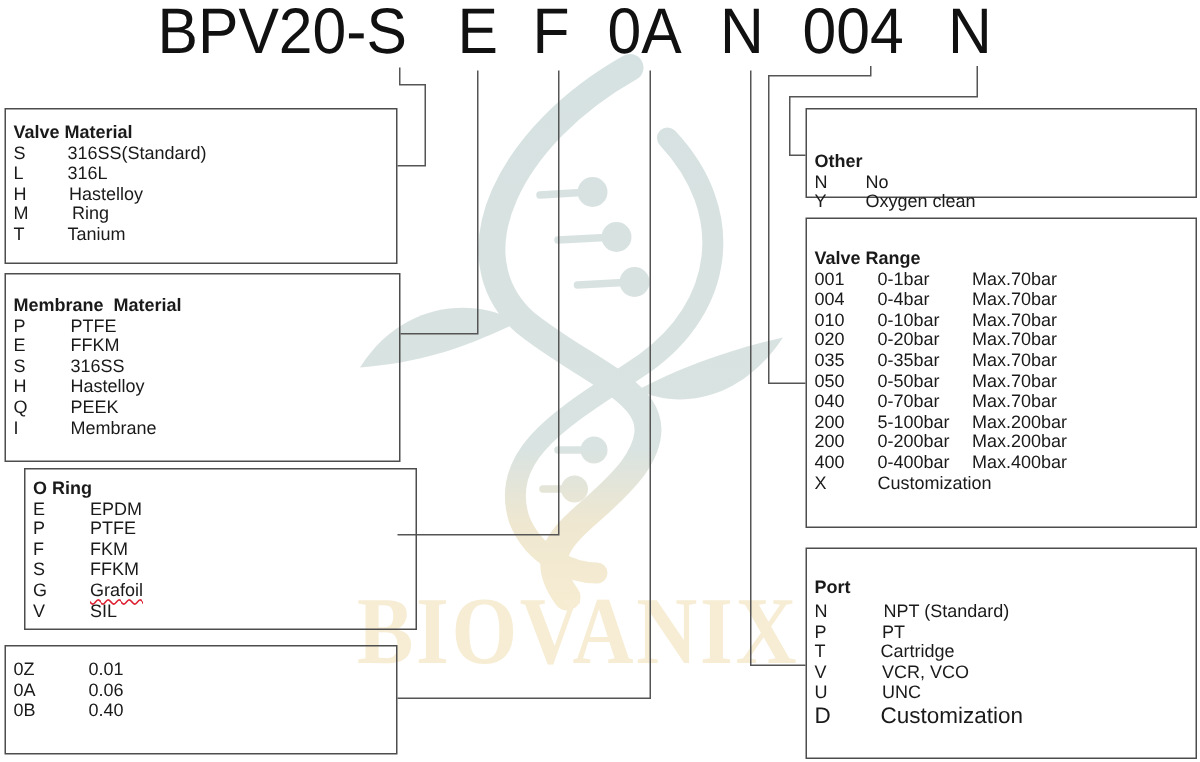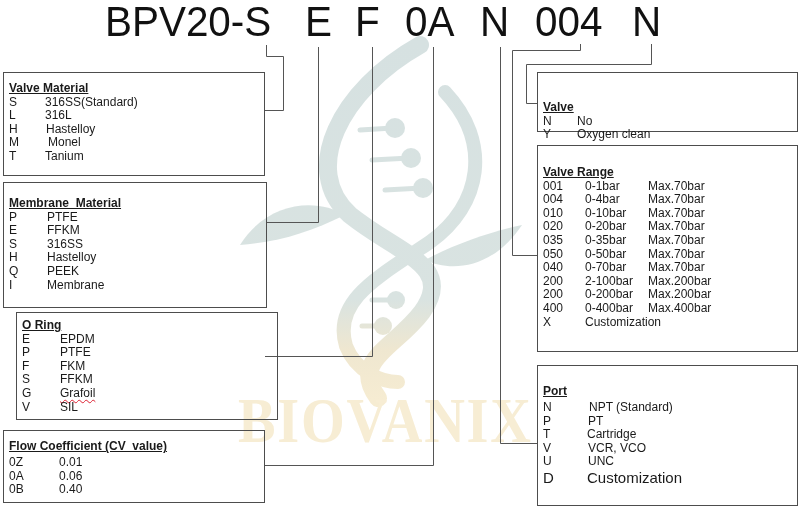--- a/index.html
+++ b/index.html
@@ -20,21 +20,21 @@
     position:absolute; top:0; z-index:2;
     font-size:43px; line-height:43px; color:#111;
     transform:scaleX(0.94); transform-origin:left top; white-space:nowrap;
   }
   .lines { position:absolute; left:0; top:0; width:800px; height:508px; z-index:1; }
   .box {
     position:absolute; z-index:2; box-sizing:border-box;
     border:1px solid #4d4d4d; background:transparent;
     font-size:12px; line-height:13.6px;
   }
-  .box .heading { font-weight:bold; white-space:pre;text-decoration:underline; }
+  .box .heading { font-weight:bold; white-space:pre; }
   .row { display:flex; white-space:pre; }
   .c1 { flex:0 0 auto; }
   .grafoil { text-decoration:underline wavy #d23; text-decoration-thickness:1px; text-underline-offset:2px; }
   .big { font-size:15px; line-height:17px; }
 </style>
 </head>
 <body>
 
 <svg class="wm-svg" viewBox="0 0 800 508">
   <defs>
@@ -80,21 +80,21 @@
     <polyline points="580.5,44 580.5,50.5 512.5,50.5 512.5,255.5 537,255.5"></polyline>
     <polyline points="651.5,44 651.5,64.5 526.5,64.5 526.5,103.5 537,103.5"></polyline>
   </g>
 </svg>
 
 <div class="box" style="left:3px;top:72px;width:262px;height:104px;padding:9px 0 0 5px;">
   <div class="heading">Valve Material</div>
   <div class="row"><span class="c1" style="width:36px">S</span><span>316SS(Standard)</span></div>
   <div class="row"><span class="c1" style="width:36px">L</span><span>316L</span></div>
   <div class="row"><span class="c1" style="width:37px">H</span><span>Hastelloy</span></div>
-  <div class="row"><span class="c1" style="width:39px">M</span><span>Monel</span></div>
+  <div class="row"><span class="c1" style="width:39px">M</span><span>Ring</span></div>
   <div class="row"><span class="c1" style="width:36px">T</span><span>Tanium</span></div>
 </div>
 
 <div class="box" style="left:3px;top:182px;width:264px;height:126px;padding:14px 0 0 5px;">
   <div class="heading">Membrane  Material</div>
   <div class="row"><span class="c1" style="width:38px">P</span><span>PTFE</span></div>
   <div class="row"><span class="c1" style="width:38px">E</span><span>FFKM</span></div>
   <div class="row"><span class="c1" style="width:38px">S</span><span>316SS</span></div>
   <div class="row"><span class="c1" style="width:38px">H</span><span>Hastelloy</span></div>
   <div class="row"><span class="c1" style="width:38px">Q</span><span>PEEK</span></div>
@@ -105,42 +105,41 @@
   <div class="heading">O Ring</div>
   <div class="row"><span class="c1" style="width:38px">E</span><span>EPDM</span></div>
   <div class="row"><span class="c1" style="width:38px">P</span><span>PTFE</span></div>
   <div class="row"><span class="c1" style="width:38px">F</span><span>FKM</span></div>
   <div class="row"><span class="c1" style="width:38px">S</span><span>FFKM</span></div>
   <div class="row"><span class="c1" style="width:38px">G</span><span class="grafoil">Grafoil</span></div>
   <div class="row"><span class="c1" style="width:38px">V</span><span>SIL</span></div>
 </div>
 
 <div class="box" style="left:3px;top:430px;width:262px;height:73px;padding:9px 0 0 5px;">
-  <div class="heading" style="margin-bottom:2.4px">Flow Coefficient (CV  value)</div>
   <div class="row"><span class="c1" style="width:50px">0Z</span><span>0.01</span></div>
   <div class="row"><span class="c1" style="width:50px">0A</span><span>0.06</span></div>
   <div class="row"><span class="c1" style="width:50px">0B</span><span>0.40</span></div>
 </div>
 
 <div class="box" style="left:537px;top:72px;width:261px;height:60px;padding:28px 0 0 5px;">
-  <div class="heading">Valve</div>
+  <div class="heading">Other</div>
   <div class="row"><span class="c1" style="width:34px">N</span><span>No</span></div>
   <div class="row"><span class="c1" style="width:34px">Y</span><span>Oxygen clean</span></div>
 </div>
 
 <div class="box" style="left:537px;top:145px;width:261px;height:207px;padding:20px 0 0 5px;">
   <div class="heading">Valve Range</div>
   <div class="row"><span class="c1" style="width:42px">001</span><span class="c1" style="width:63px">0-1bar</span><span>Max.70bar</span></div>
   <div class="row"><span class="c1" style="width:42px">004</span><span class="c1" style="width:63px">0-4bar</span><span>Max.70bar</span></div>
   <div class="row"><span class="c1" style="width:42px">010</span><span class="c1" style="width:63px">0-10bar</span><span>Max.70bar</span></div>
   <div class="row"><span class="c1" style="width:42px">020</span><span class="c1" style="width:63px">0-20bar</span><span>Max.70bar</span></div>
   <div class="row"><span class="c1" style="width:42px">035</span><span class="c1" style="width:63px">0-35bar</span><span>Max.70bar</span></div>
   <div class="row"><span class="c1" style="width:42px">050</span><span class="c1" style="width:63px">0-50bar</span><span>Max.70bar</span></div>
   <div class="row"><span class="c1" style="width:42px">040</span><span class="c1" style="width:63px">0-70bar</span><span>Max.70bar</span></div>
-  <div class="row"><span class="c1" style="width:42px">200</span><span class="c1" style="width:63px">2-100bar</span><span>Max.200bar</span></div>
+  <div class="row"><span class="c1" style="width:42px">200</span><span class="c1" style="width:63px">5-100bar</span><span>Max.200bar</span></div>
   <div class="row"><span class="c1" style="width:42px">200</span><span class="c1" style="width:63px">0-200bar</span><span>Max.200bar</span></div>
   <div class="row"><span class="c1" style="width:42px">400</span><span class="c1" style="width:63px">0-400bar</span><span>Max.400bar</span></div>
   <div class="row"><span class="c1" style="width:42px">X</span><span class="c1">Customization</span></div>
 </div>
 
 <div class="box" style="left:537px;top:365px;width:261px;height:141px;padding:19px 12px 0 5px;">
   <div class="heading" style="margin-bottom:2.4px">Port</div>
   <div class="row"><span class="c1" style="width:46px">N</span><span>NPT (Standard)</span></div>
   <div class="row"><span class="c1" style="width:45px">P</span><span>PT</span></div>
   <div class="row"><span class="c1" style="width:44px">T</span><span>Cartridge</span></div>

